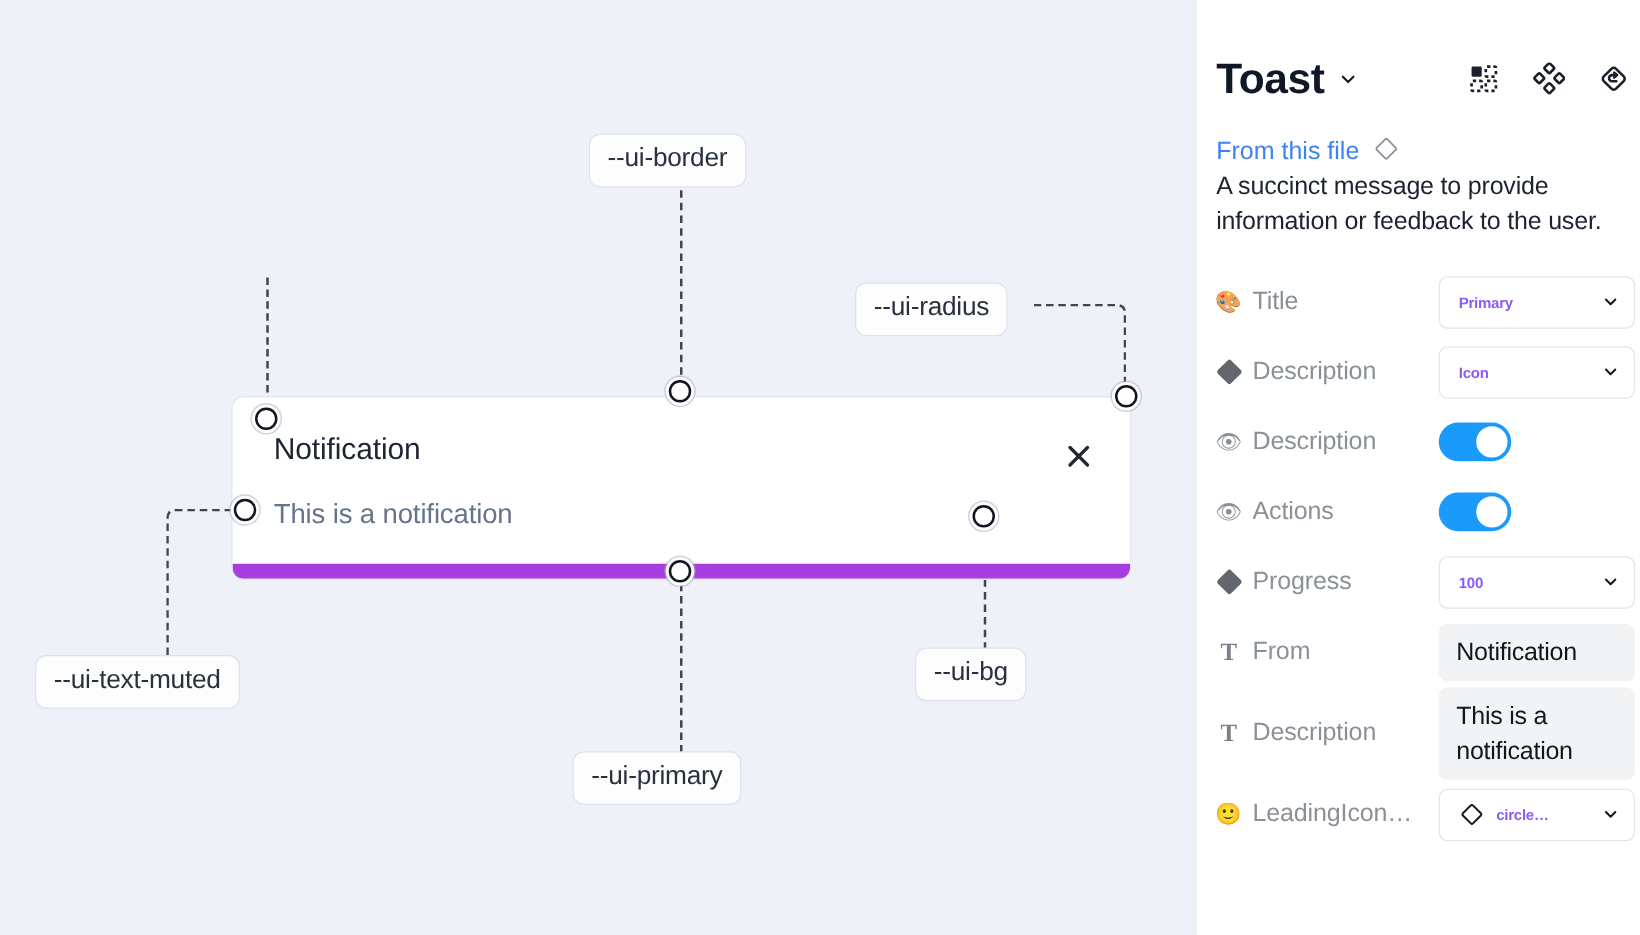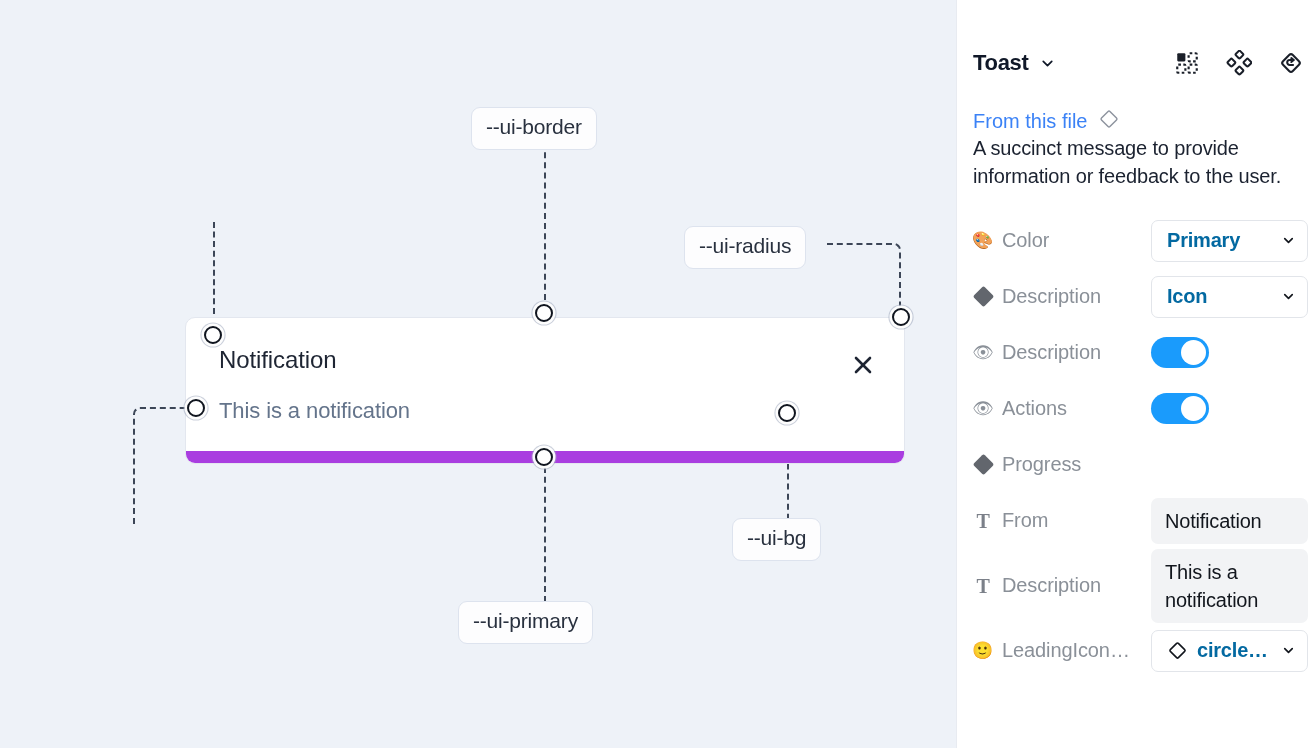--- a/index.html
+++ b/index.html
@@ -105,21 +105,21 @@
     height: 748px;
     background: #ffffff;
     border-left: 1px solid #e8ebf1;
     padding: 0 16px;
   }
   #panel-header {
     display: flex; align-items: center;
     height: 54px; margin-top: 36px;
   }
   #panel-title {
-    font-size: 22px; font-weight: 700; color: #101828;
+    font-size: 34px; font-weight: 700; color: #101828;
     letter-spacing: -0.3px;
   }
   #panel-title-caret {
     margin-left: 10px; display: flex; align-items: center; color: #101828;
   }
   #panel-header-icons {
     margin-left: auto; display: flex; align-items: center; gap: 26px;
     padding-right: 4px;
   }
   .hdr-icon { width: 26px; height: 26px; color: #1a1f29; display:block; }
@@ -161,21 +161,21 @@
 
   .prop-control { flex: 1 1 auto; display: flex; justify-content: flex-start; }
 
   .select {
     width: 157px; height: 42px;
     background: #ffffff;
     border: 1px solid #e2e5ea;
     border-radius: 7px;
     display: flex; align-items: center;
     padding: 0 11px 0 15px;
-    font-size: 20px; color: #0369a1; font-weight: 700;
+    font-size: 12px; color: #8b5cf6; font-weight: 700;
     letter-spacing: -0.2px;
   }
   .select .sel-value { flex: 1 1 auto; overflow: hidden; white-space: nowrap; text-overflow: ellipsis; }
   .select .caret { flex: 0 0 auto; display: flex; align-items: center; color: #12161d; }
   .select .lead-diamond { flex: 0 0 auto; margin-right: 9px; display: flex; }
 
   .textfield {
     width: 157px; min-height: 42px;
     background: #f2f3f5;
     border-radius: 7px;
@@ -234,20 +234,21 @@
     <div class="handle" style="left:892px; top:308px;"></div>
     <div class="handle" style="left:187px; top:399px;"></div>
     <div class="handle" style="left:778px; top:404px;"></div>
     <div class="handle" style="left:535px; top:448px;"></div>
 
 
     <div class="pill" style="left:471px; top:107px;">--ui-border</div>
 
     <div class="pill" style="left:684px; top:226px;">--ui-radius</div>
 
+    <div class="pill" style="left:28px; top:524px;">--ui-text-muted</div>
 
     <div class="pill" style="left:458px; top:601px;text-align:center;">--ui-primary</div>
 
     <div class="pill" style="left:732px; top:518px;">--ui-bg</div>
   </div>
 
   <div id="panel">
 
     <div id="panel-header">
       <div id="panel-title">Toast</div>
@@ -298,21 +299,21 @@
 
     <div id="panel-desc">A succinct message to provide information or feedback to the user.</div>
 
     <div id="props">
 
       <div class="prop-row">
         <div class="prop-label">
           <span class="prop-icon">
             <span class="emoji">🎨</span>
           </span>
-          <span class="lbl-text">Color</span>
+          <span class="lbl-text">Title</span>
         </div>
         <div class="prop-control">
           <div class="select">
             <span class="sel-value">Primary</span>
             <span class="caret">
               <svg width="15" height="15" viewBox="0 0 24 24" fill="none" stroke="currentColor" stroke-width="2.6" stroke-linecap="round" stroke-linejoin="round">
                 <polyline points="6 9 12 15 18 9"></polyline>
               </svg>
             </span>
           </div>
@@ -365,20 +366,30 @@
           </div>
         </div>
       </div>
 
       <div class="prop-row">
         <div class="prop-label">
           <span class="prop-icon">
             <span class="diamond-ico"></span>
           </span>
           <span class="lbl-text">Progress</span>
+        </div>
+        <div class="prop-control">
+          <div class="select">
+            <span class="sel-value">100</span>
+            <span class="caret">
+              <svg width="15" height="15" viewBox="0 0 24 24" fill="none" stroke="currentColor" stroke-width="2.6" stroke-linecap="round" stroke-linejoin="round">
+                <polyline points="6 9 12 15 18 9"></polyline>
+              </svg>
+            </span>
+          </div>
         </div>
       </div>
 
       <div class="prop-row">
         <div class="prop-label">
           <span class="prop-icon">
             <span class="t-ico">T</span>
           </span>
           <span class="lbl-text">From</span>
         </div>

